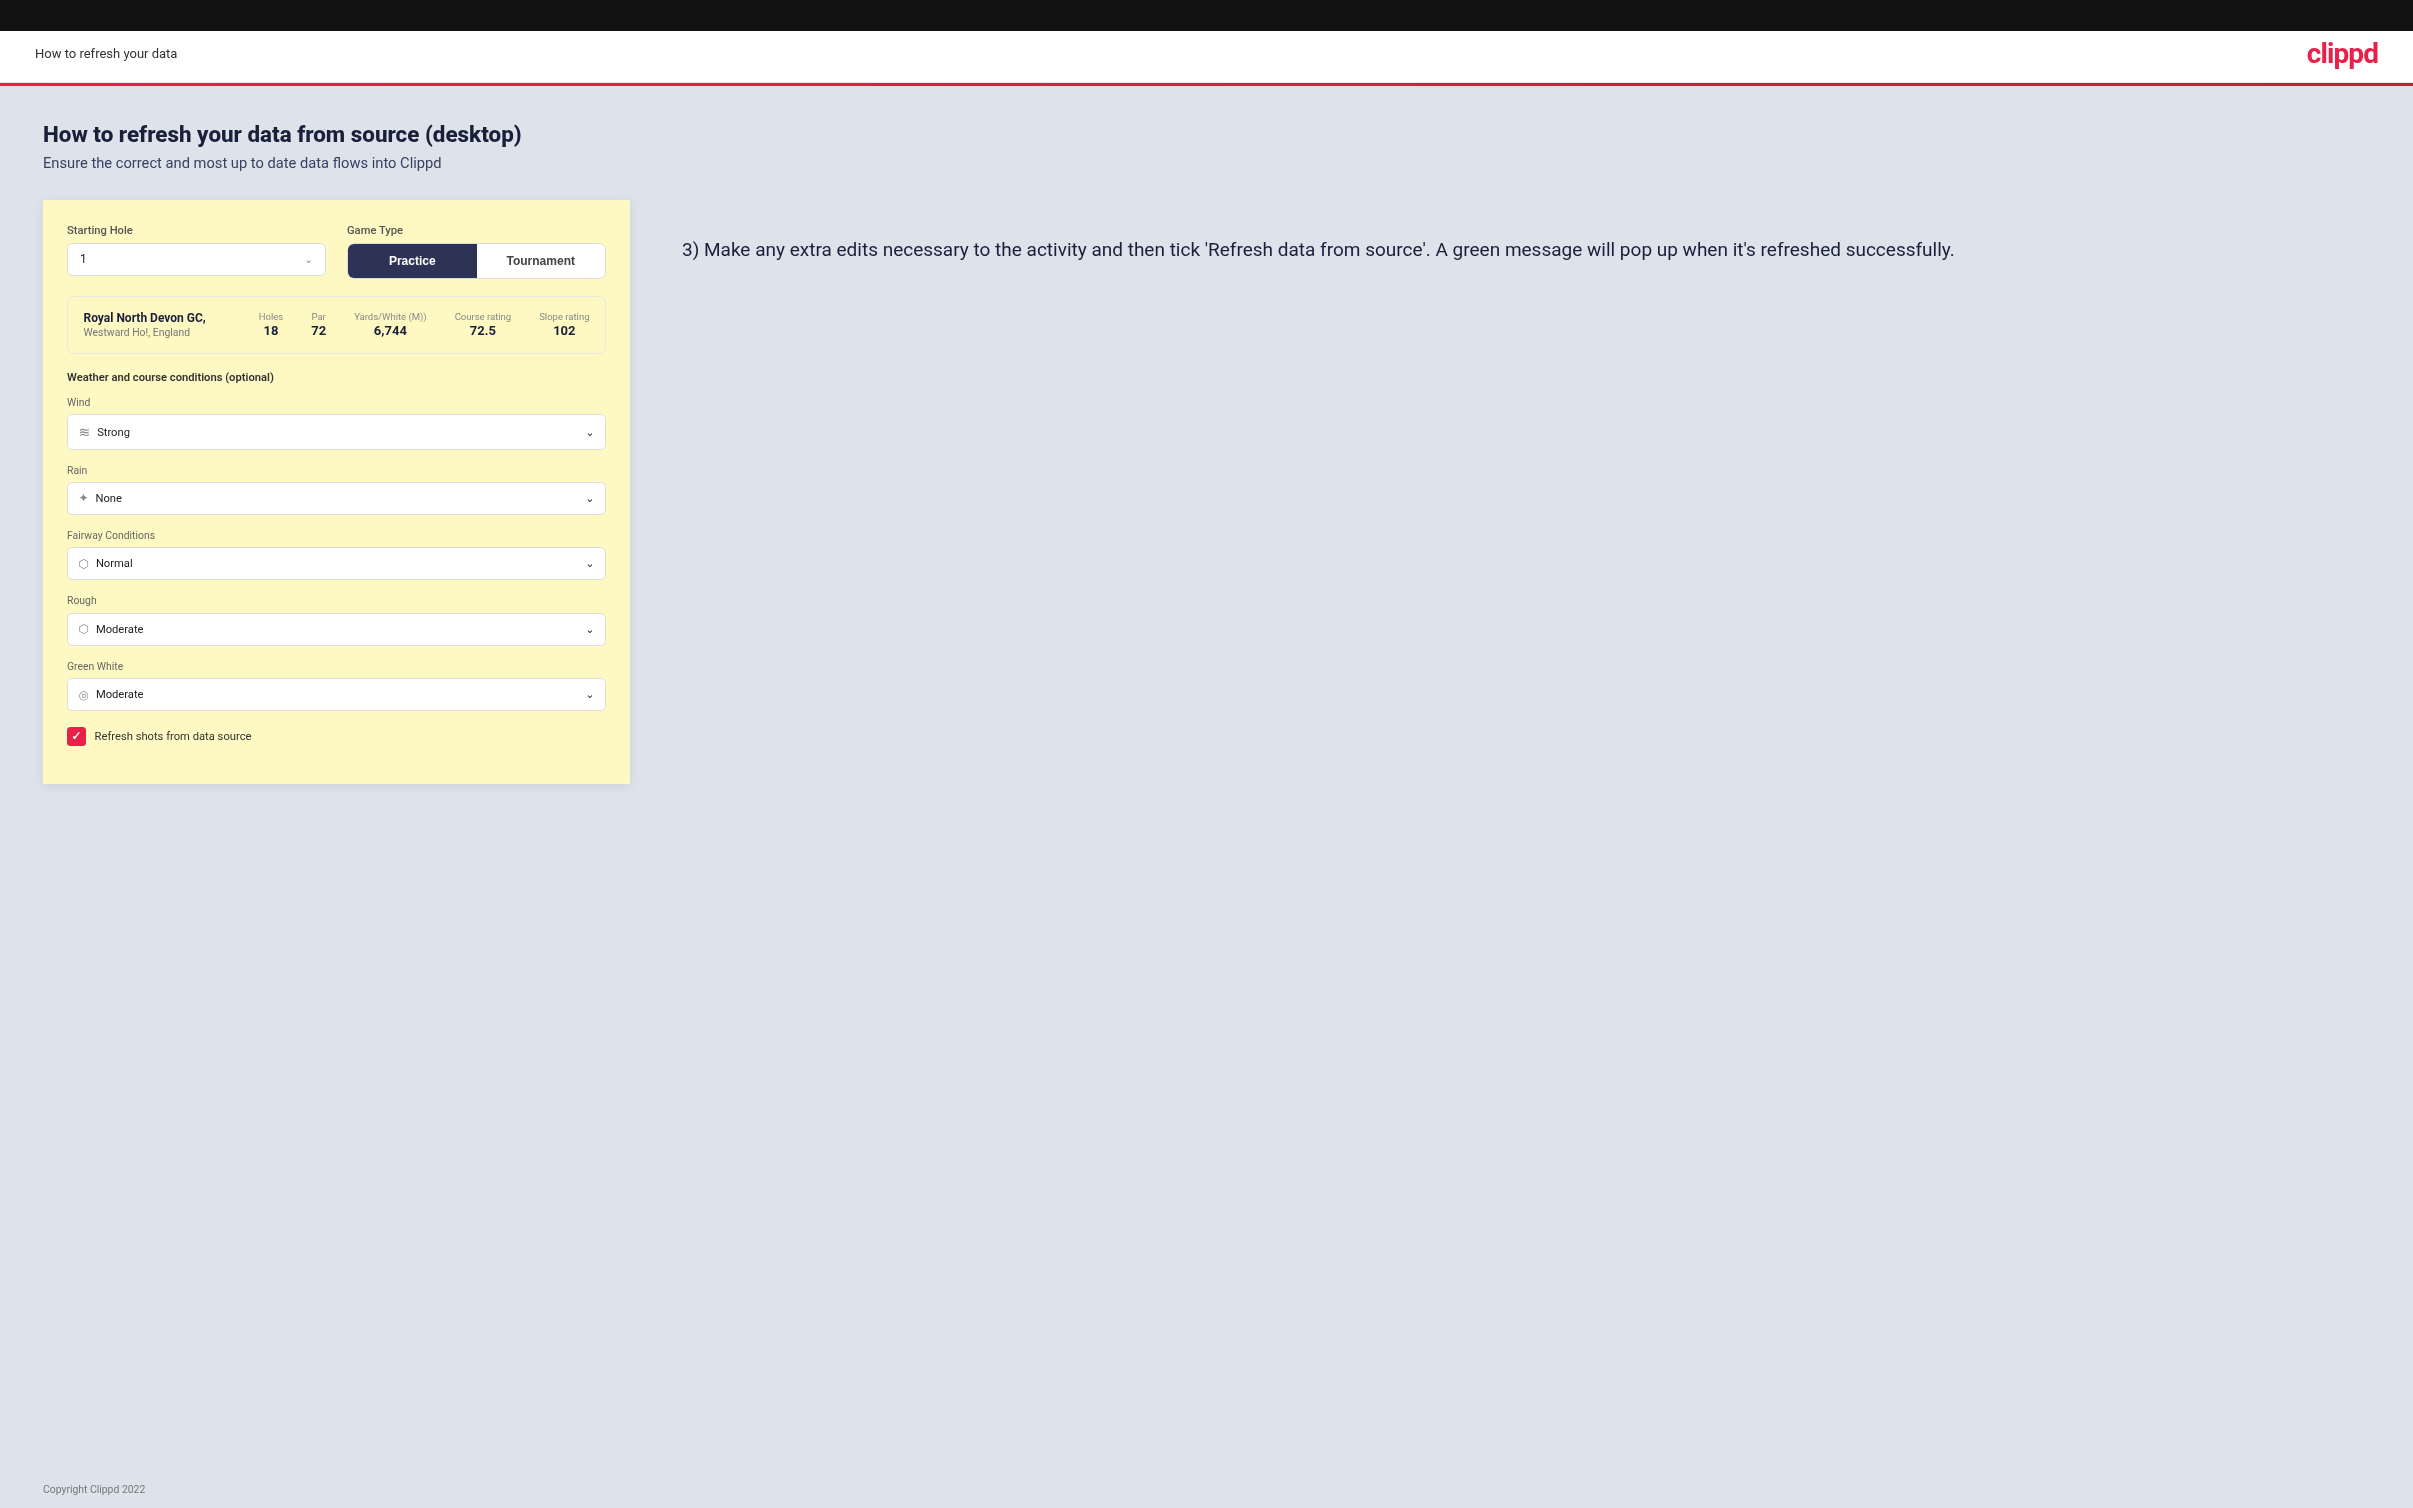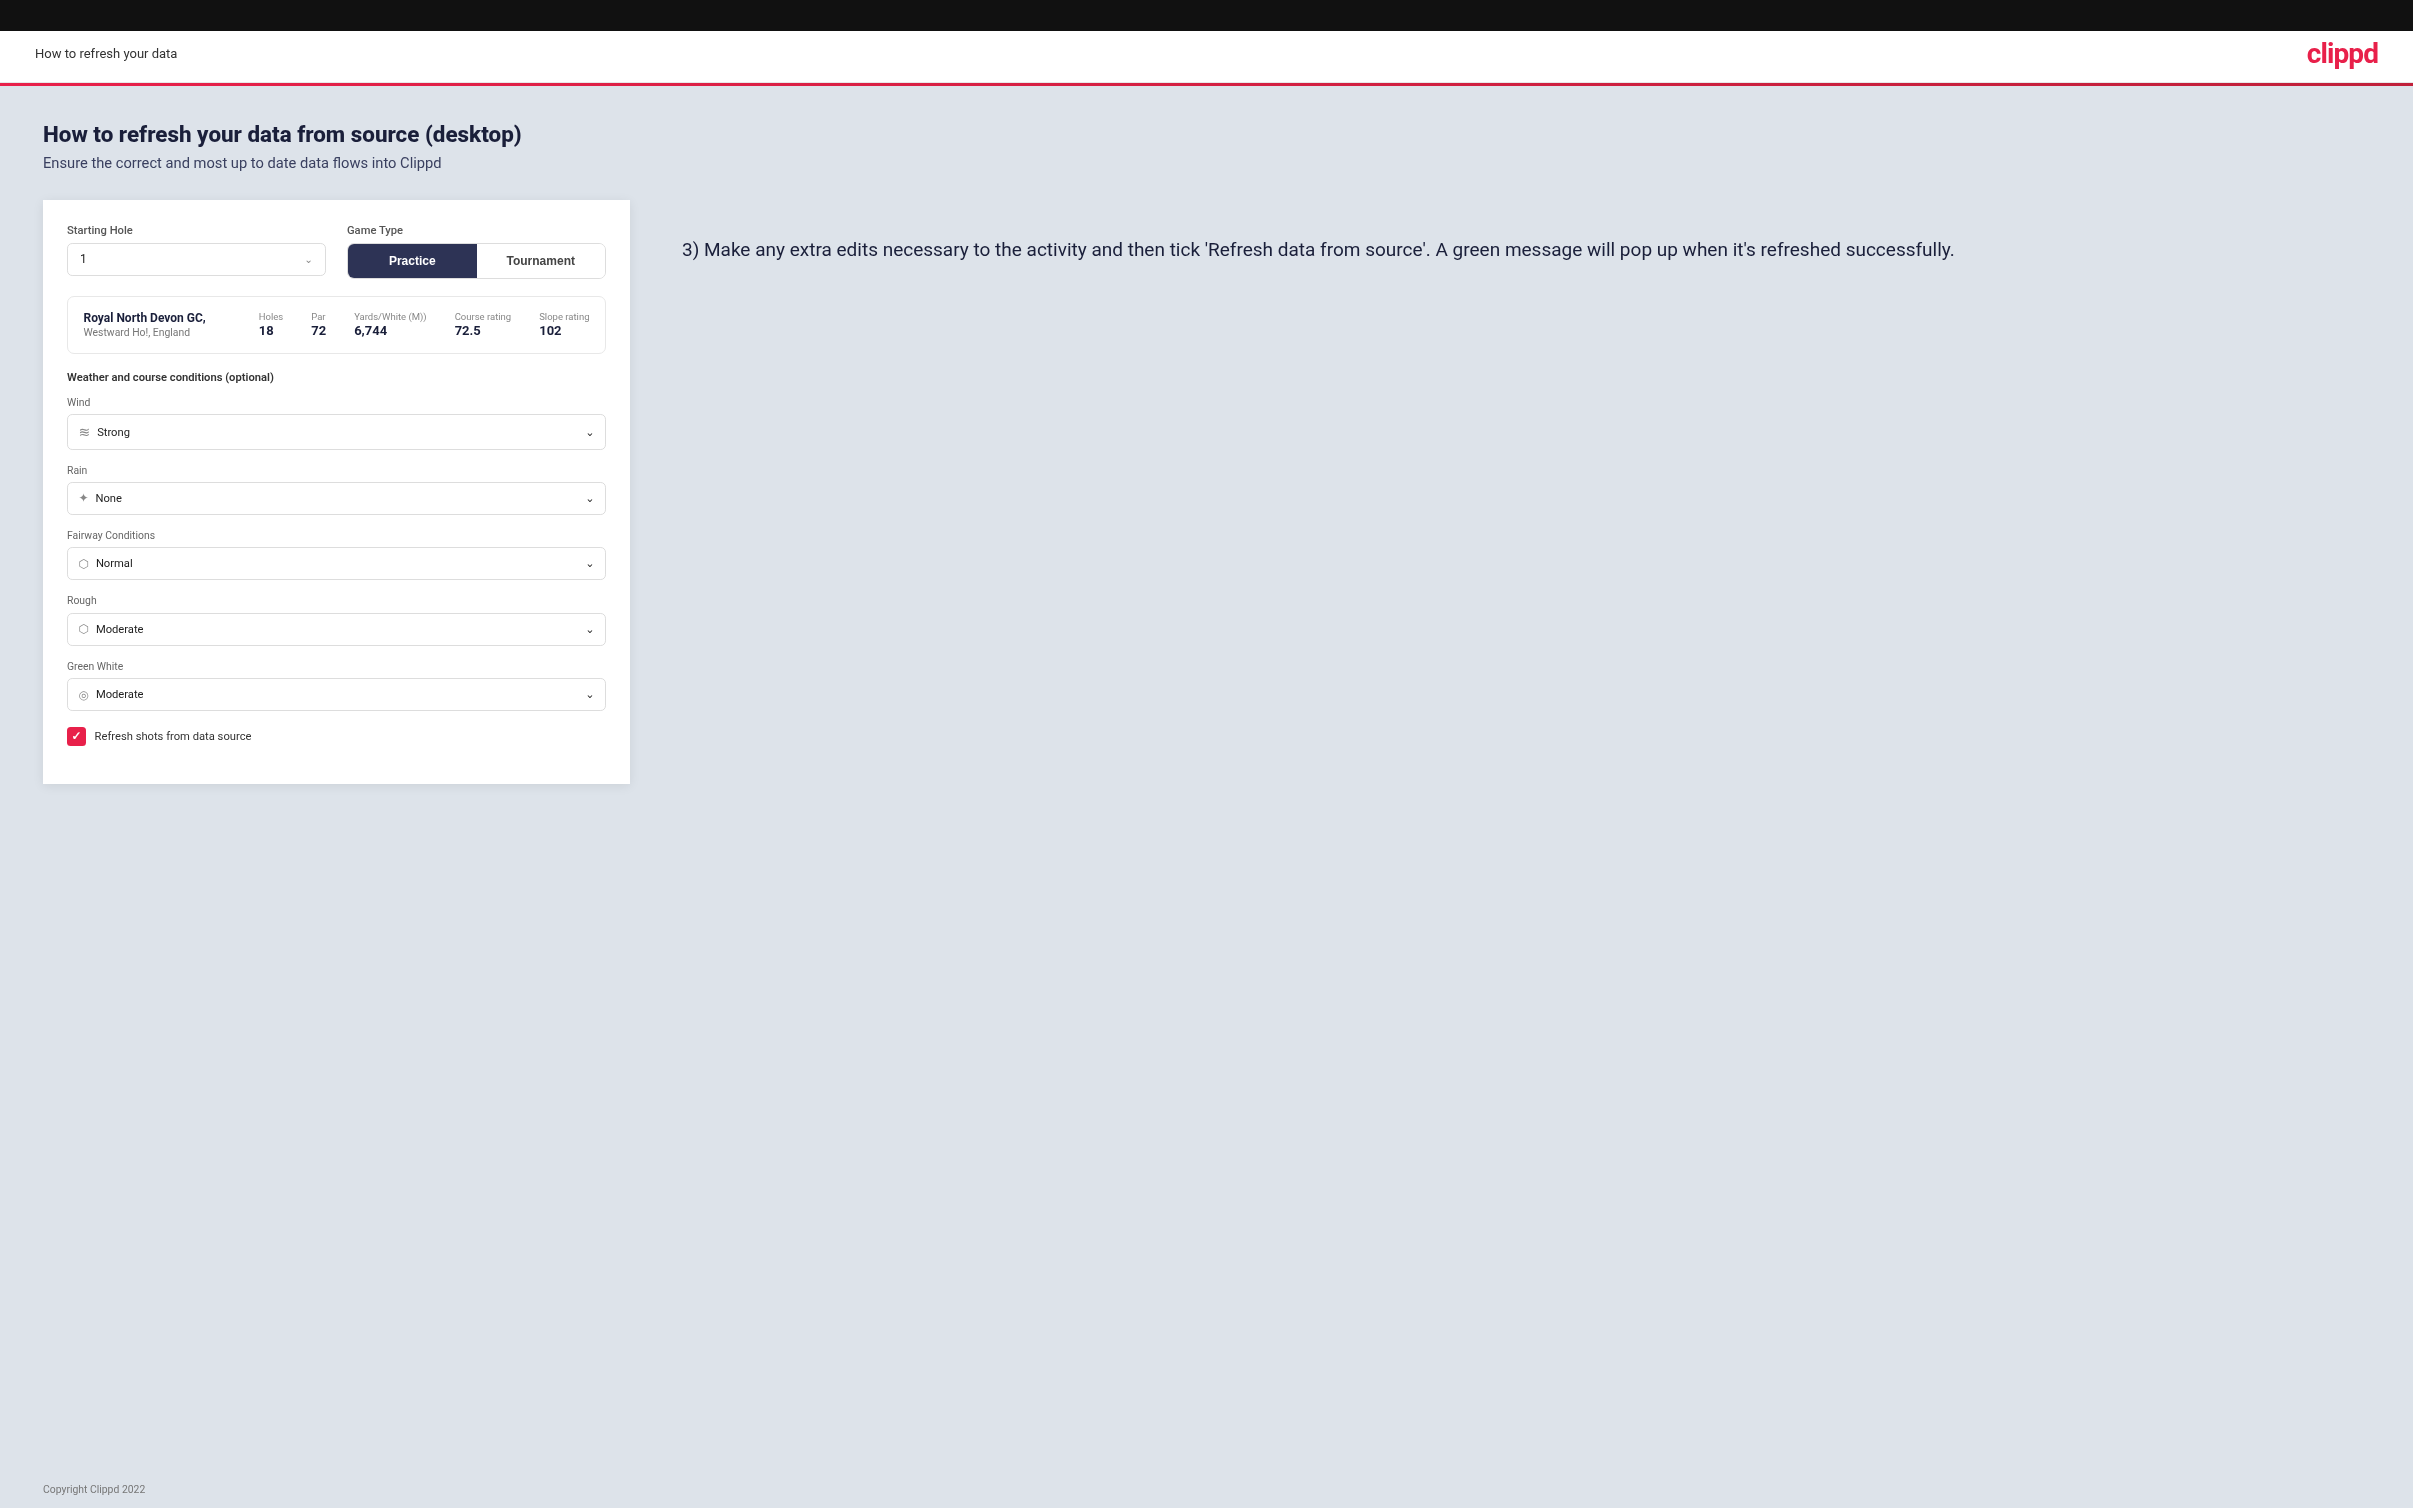--- a/index.html
+++ b/index.html
@@ -57,21 +57,21 @@
       font-size: 14.7px;
       color: #3a4060;
       margin-bottom: 28px;
     }
     .content-row {
       display: flex;
       gap: 52px;
       align-items: flex-start;
     }
     .form-panel {
-      background: #ffffff;
+      background: #fef9c3;
       border-radius: 0;
       padding: 0;
       width: 587px;
       min-width: 587px;
       box-shadow: 0 1.7px 10.4px rgba(0,0,0,0.08);
       overflow: hidden;
     }
     .form-inner {
       padding: 24px 24px 21px 24px;
     }
@@ -153,21 +153,21 @@
       color: #777;
       margin-top: 1.7px;
     }
     .course-stats {
       display: flex;
       gap: 28px;
     }
     .course-stat {
       display: flex;
       flex-direction: column;
-      align-items: flex-start;
+      align-items: center;
     }
     .course-stat-label {
       font-size: 9.5px;
       color: #888;
     }
     .course-stat-value {
       font-size: 13px;
       font-weight: 700;
       color: #1a1f3a;
       margin-top: 1px;

